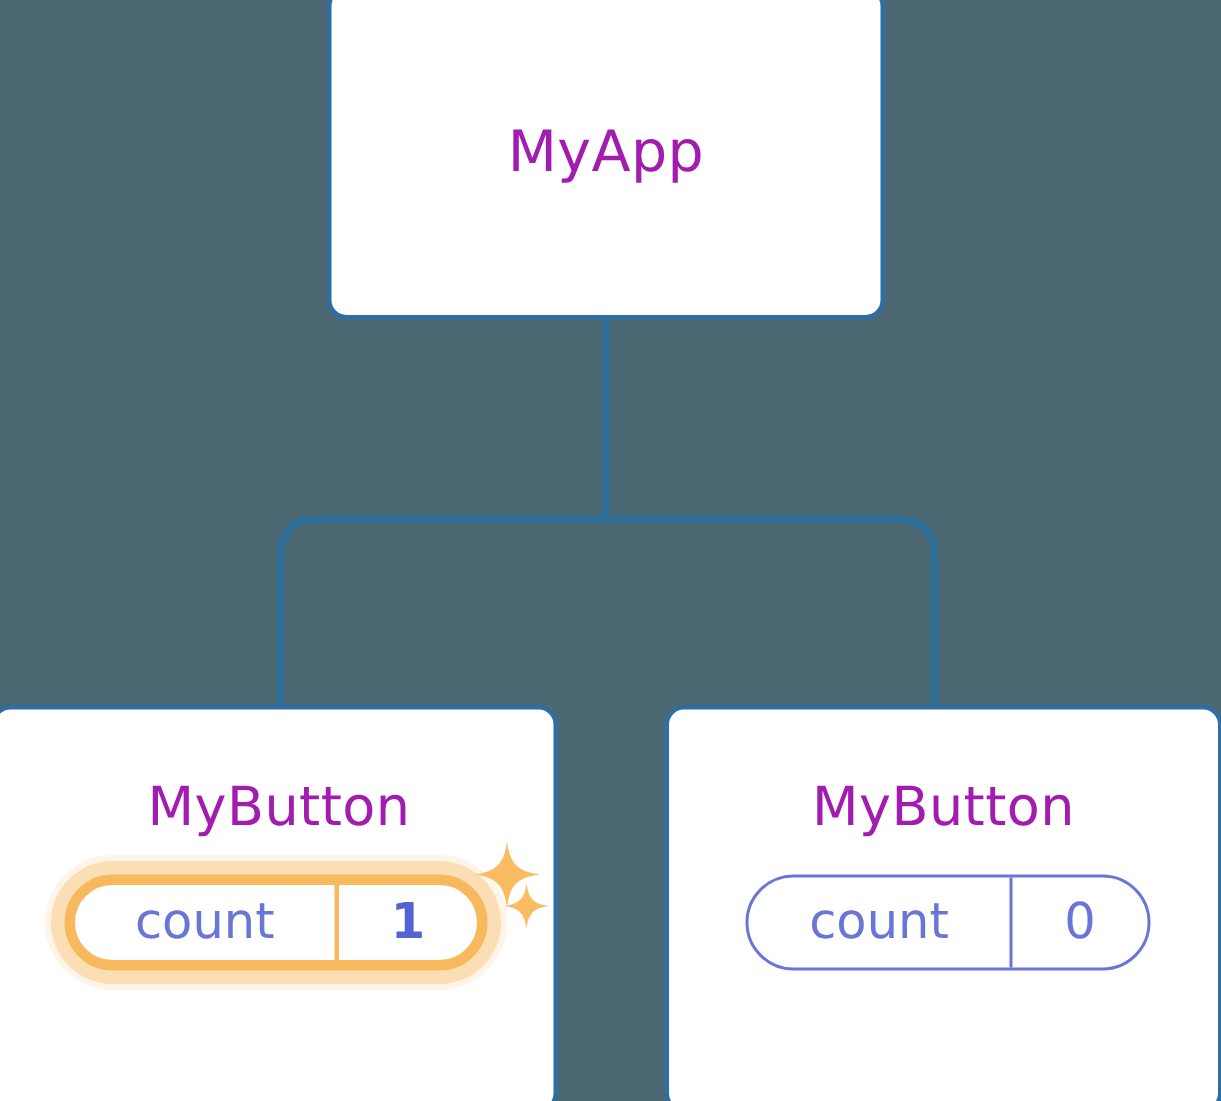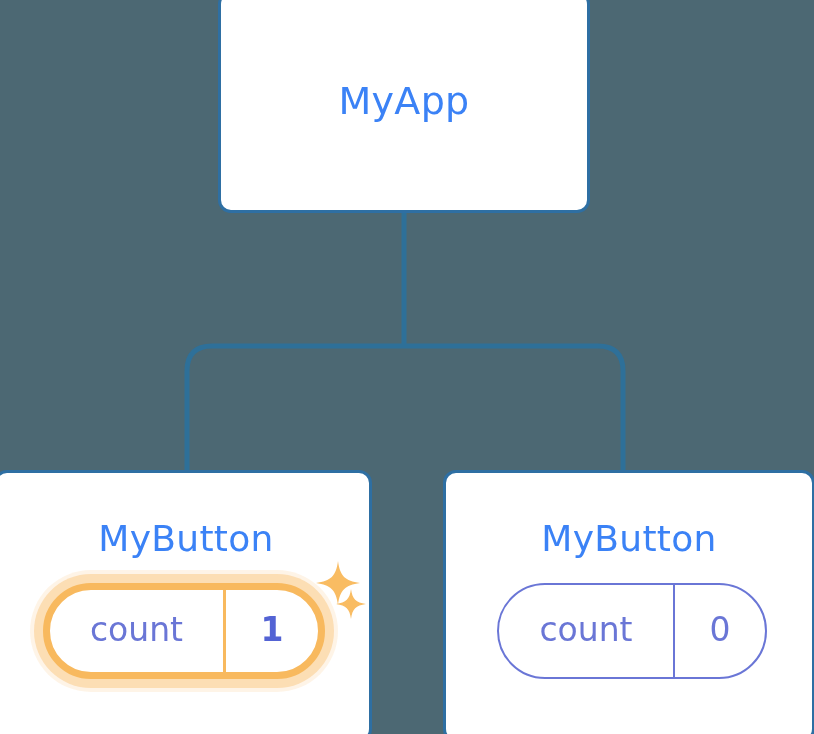--- a/index.html
+++ b/index.html
@@ -56,21 +56,21 @@
     top: 470px;
     width: 372px;
     height: 272px;
   }
 
   .node-title {
     position: absolute;
     left: 0;
     width: 100%;
     text-align: center;
-    color: #3b82f6;
+    color: #a21caf;
     font-weight: 400;
     letter-spacing: 0.3px;
   }
   .node-root .node-title {
     top: 85px;
     font-size: 38px;
   }
   .node-child-left .node-title {
     top: 45px;
     font-size: 36px;
@@ -91,21 +91,21 @@
     left: 46px;
   }
   .node-child-right .pill-wrap {
     left: 51px;
   }
 
   .pill {
     position: relative;
     display: flex;
     align-items: stretch;
-    height: 96px;
+    height: 64px;
     box-sizing: border-box;
     border-radius: 999px;
     background: #ffffff;
   }
 
   
   .pill-plain {
     width: 270px;
     border: 2px solid #6a76d6;
   }

